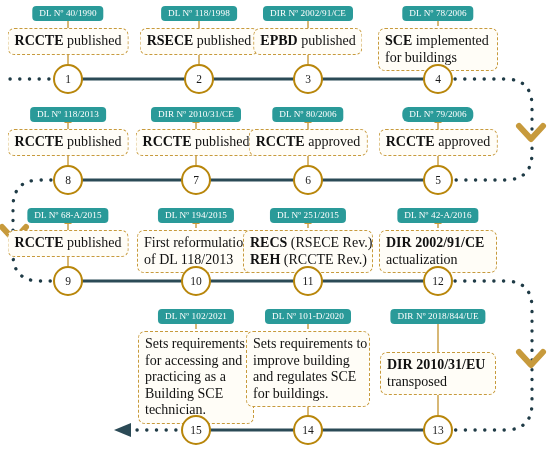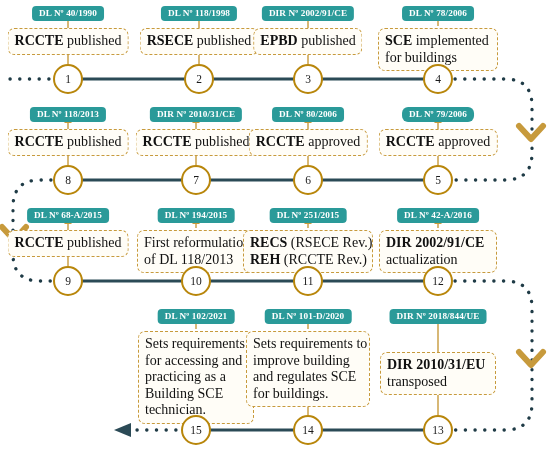--- a/index.html
+++ b/index.html
@@ -21,21 +21,21 @@
     width: 550px; height: 453px;
     pointer-events: none;
   }
   
   .chip {
     position: absolute;
     background: #2a9a99;
     color: #ffffff;
     font-size: 9.2px;
     font-family: "Liberation Serif", "DejaVu Serif", serif;
-    font-weight: 700;
+    font-weight: 400;
     letter-spacing: .1px;
     text-align: center;
     padding: 2.5px 7px 3px 7px;
     border-radius: 4px;
     white-space: nowrap;
     transform: translateX(-50%);
     box-sizing: border-box;
     line-height: 1.05;
   }
   

